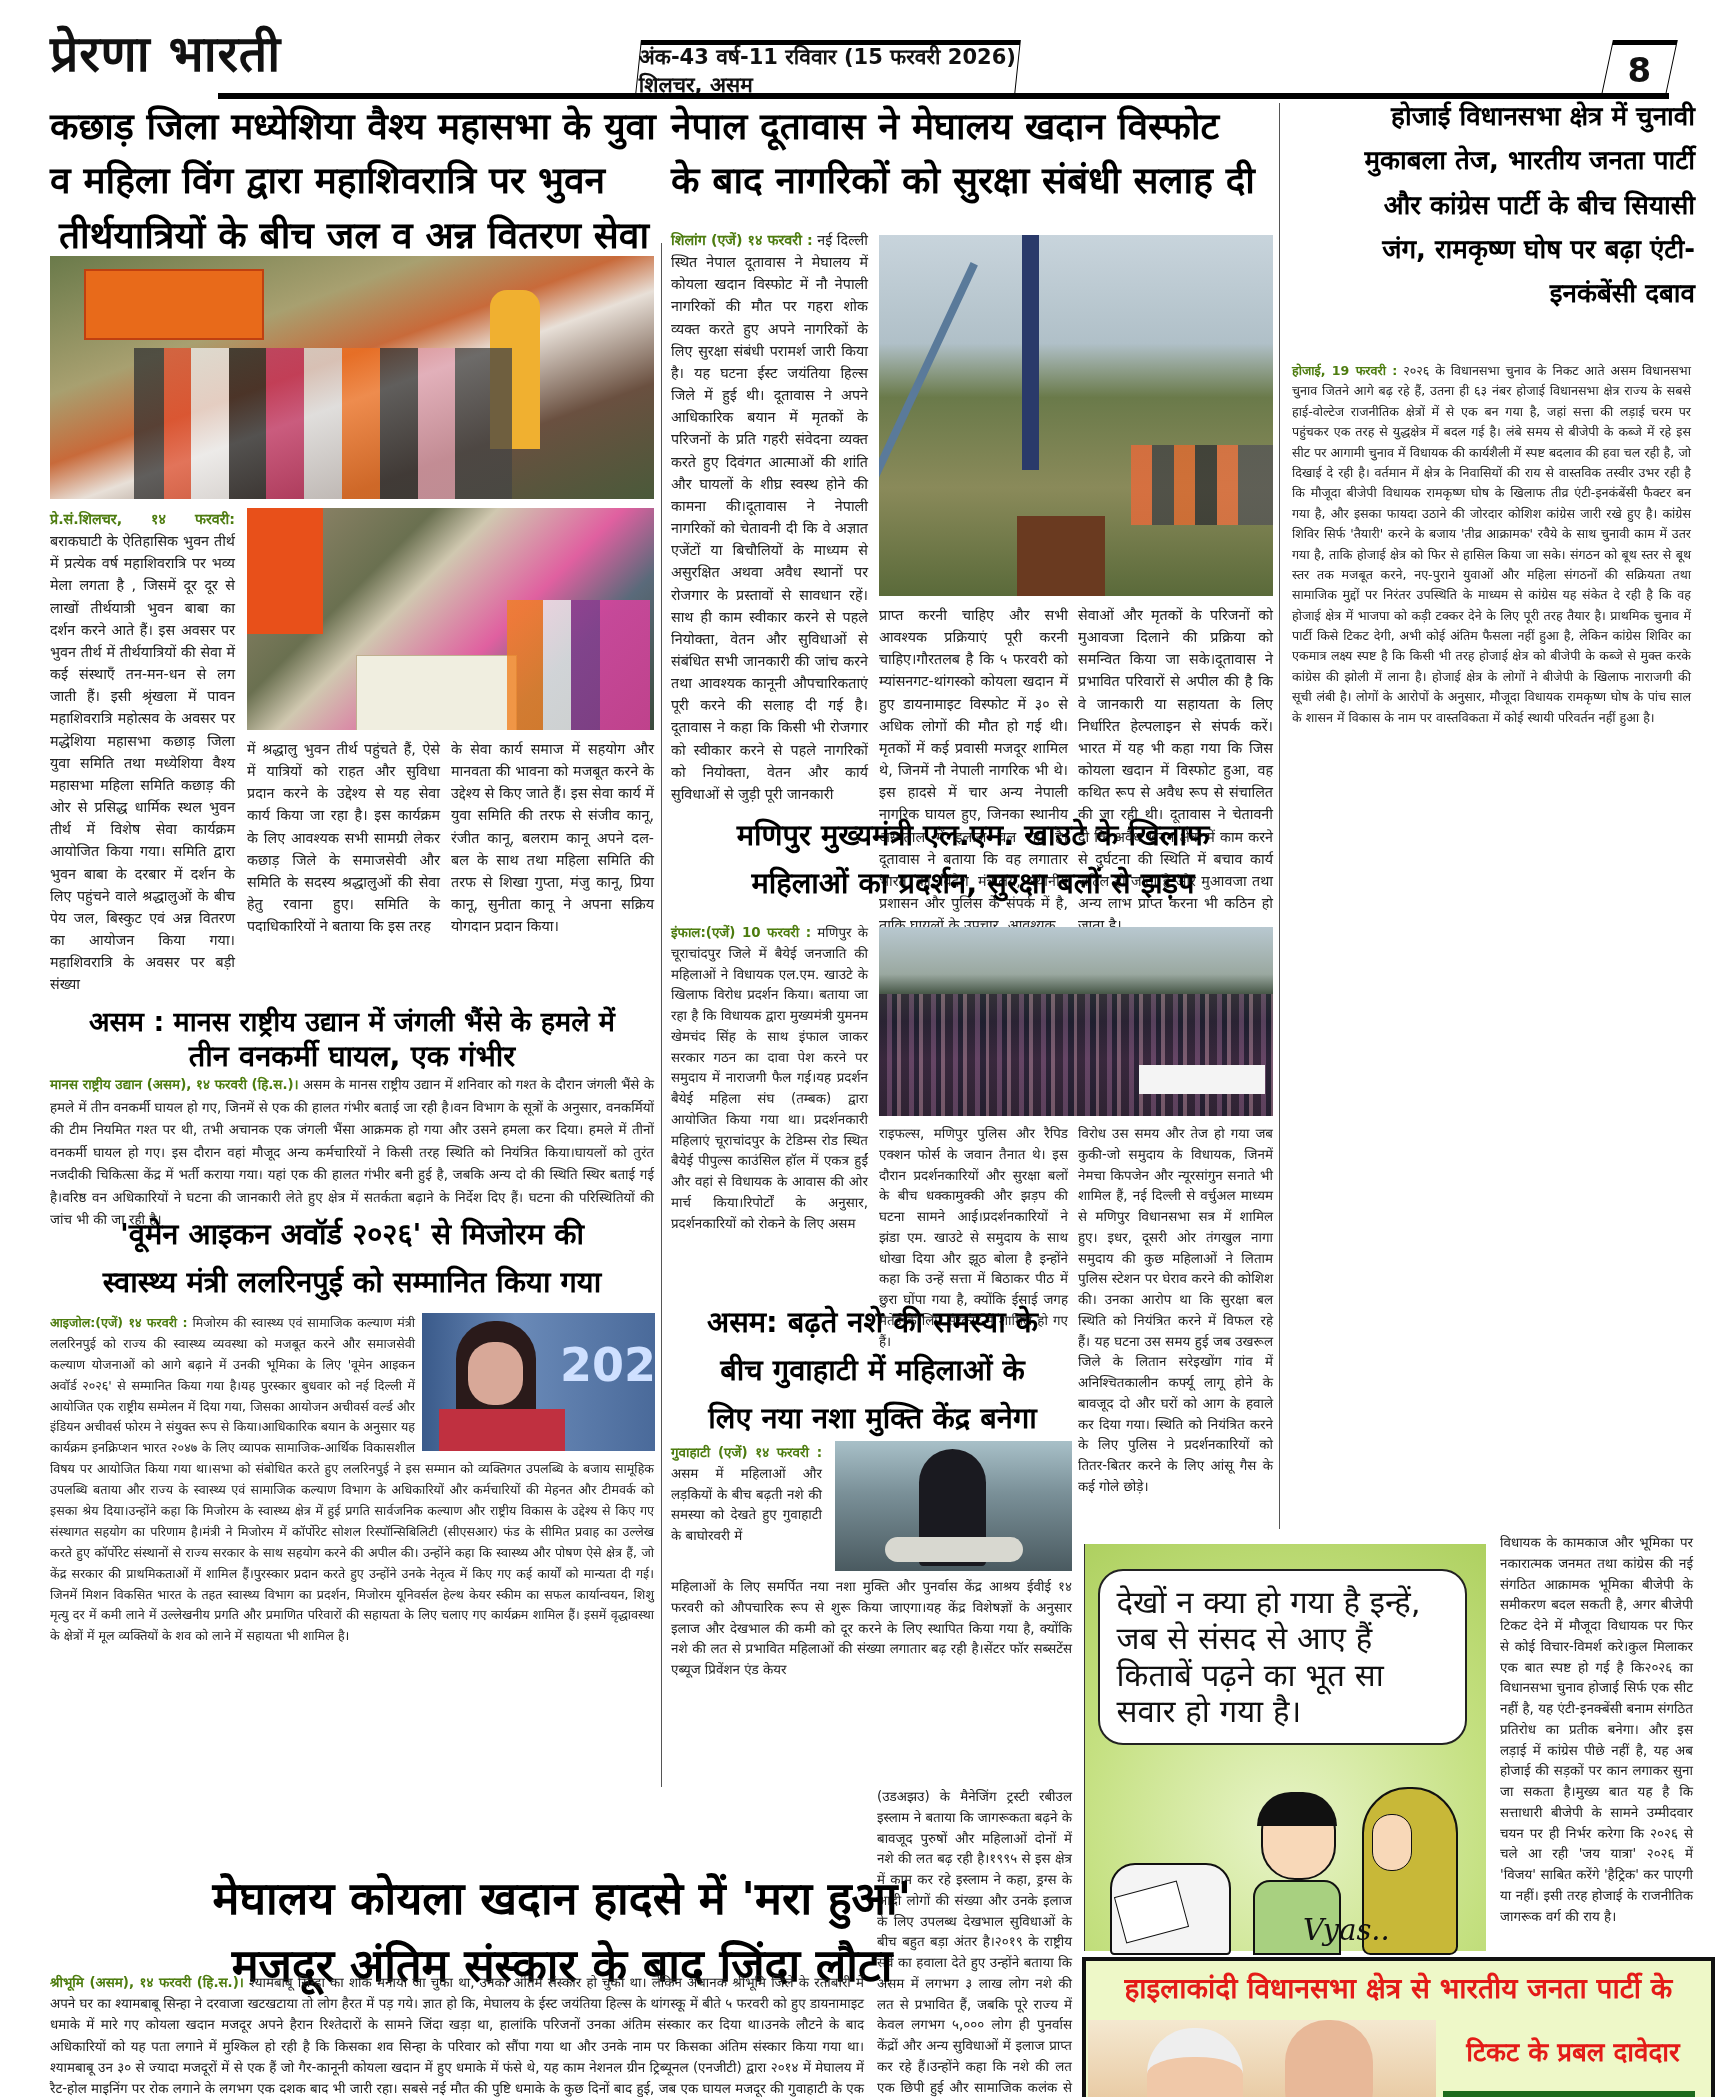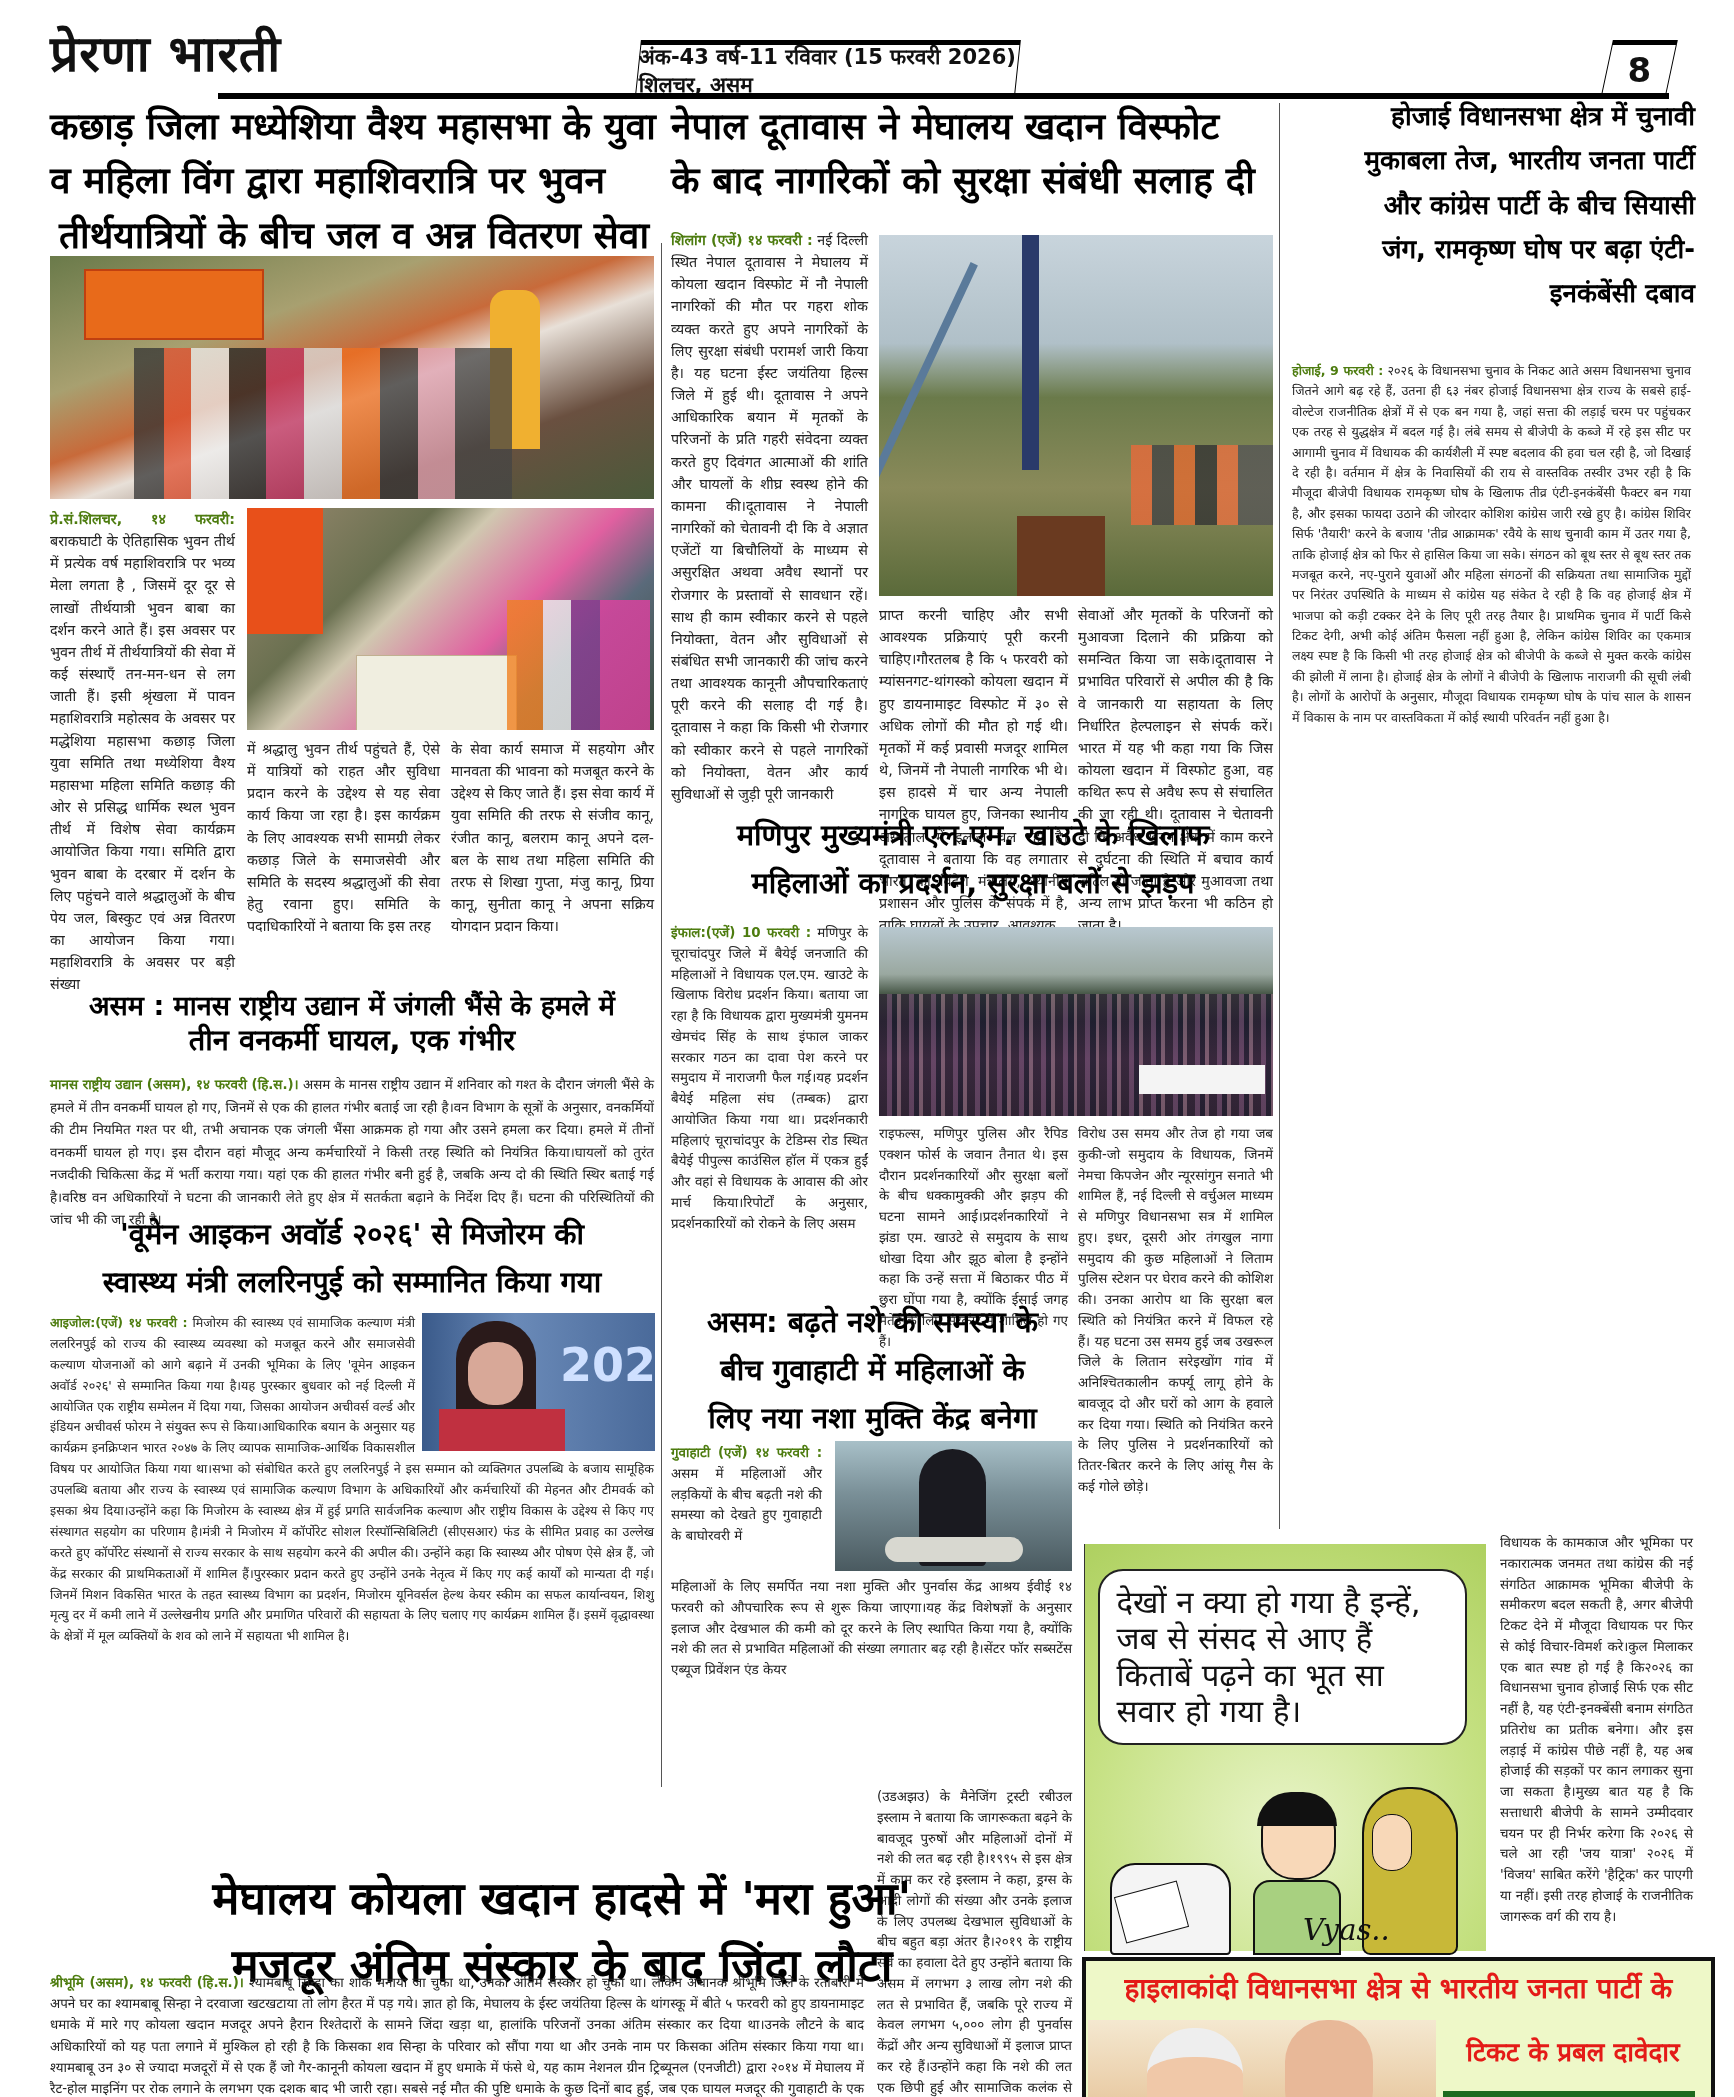--- a/index.html
+++ b/index.html
@@ -54,21 +54,21 @@
 <div class="abs body" style="left:247px;top:738px;width:193px;">
   <span>में श्रद्धालु भुवन तीर्थ पहुंचते हैं, ऐसे में यात्रियों को राहत और सुविधा प्रदान करने के उद्देश्य से यह सेवा कार्य किया जा रहा है। इस कार्यक्रम के लिए आवश्यक सभी सामग्री लेकर कछाड़ जिले के समाजसेवी और समिति के सदस्य श्रद्धालुओं की सेवा हेतु रवाना हुए। समिति के पदाधिकारियों ने बताया कि इस तरह</span>
 </div>
 <div class="abs body" style="left:451px;top:738px;width:203px;">
   <span>के सेवा कार्य समाज में सहयोग और मानवता की भावना को मजबूत करने के उद्देश्य से किए जाते हैं। इस सेवा कार्य में युवा समिति की तरफ से संजीव कानू, रंजीत कानू, बलराम कानू अपने दल-बल के साथ तथा महिला समिति की तरफ से शिखा गुप्ता, मंजु कानू, प्रिया कानू, सुनीता कानू ने अपना सक्रिय योगदान प्रदान किया।</span>
 </div>
 
 <div class="abs col-rule" style="left:661px;top:243px;height:1544px;"></div>
 
 <div class="abs" style="left:50px;top:990px;width:604px;text-align:center;">
-  <div class="hl" style="font-size:27px;">असम : मानस राष्ट्रीय उद्यान में जंगली भैंसे के हमले में</div>
+  <div class="hl" style="font-size:27px;margin-top:16px;">असम : मानस राष्ट्रीय उद्यान में जंगली भैंसे के हमले में</div>
   <div class="hl" style="font-size:29px;">तीन वनकर्मी घायल, एक गंभीर</div>
 </div>
 <div class="abs body" style="left:50px;top:1074px;width:604px;font-size:13.4px;line-height:1.68;">
   <b>मानस राष्ट्रीय उद्यान (असम), १४ फरवरी (हि.स.)।</b>
   <span>असम के मानस राष्ट्रीय उद्यान में शनिवार को गश्त के दौरान जंगली भैंसे के हमले में तीन वनकर्मी घायल हो गए, जिनमें से एक की हालत गंभीर बताई जा रही है।वन विभाग के सूत्रों के अनुसार, वनकर्मियों की टीम नियमित गश्त पर थी, तभी अचानक एक जंगली भैंसा आक्रमक हो गया और उसने हमला कर दिया। हमले में तीनों वनकर्मी घायल हो गए। इस दौरान वहां मौजूद अन्य कर्मचारियों ने किसी तरह स्थिति को नियंत्रित किया।घायलों को तुरंत नजदीकी चिकित्सा केंद्र में भर्ती कराया गया। यहां एक की हालत गंभीर बनी हुई है, जबकि अन्य दो की स्थिति स्थिर बताई गई है।वरिष्ठ वन अधिकारियों ने घटना की जानकारी लेते हुए क्षेत्र में सतर्कता बढ़ाने के निर्देश दिए हैं। घटना की परिस्थितियों की जांच भी की जा रही है।</span>
 </div>
 
 <div class="abs" style="left:50px;top:1217px;width:604px;text-align:center;">
   <div class="hl" style="font-size:29px;">'वूमेन आइकन अवॉर्ड २०२६' से मिजोरम की</div>
   <div class="hl" style="font-size:29px;margin-top:12.6px;">स्वास्थ्य मंत्री ललरिनपुई को सम्मानित किया गया</div>
@@ -148,21 +148,21 @@
 <div class="abs col-rule" style="left:1279px;top:103px;height:1426px;"></div>
 
 <div class="abs" style="left:1292px;top:101px;width:403px;text-align:right;">
   <div class="hl" style="font-size:26px;">होजाई विधानसभा क्षेत्र में चुनावी</div>
   <div class="hl" style="font-size:26px;margin-top:12.6px;">मुकाबला तेज, भारतीय जनता पार्टी</div>
   <div class="hl" style="font-size:26px;margin-top:12.6px;">और कांग्रेस पार्टी के बीच सियासी</div>
   <div class="hl" style="font-size:26px;margin-top:12.6px;">जंग, रामकृष्ण घोष पर बढ़ा एंटी-</div>
   <div class="hl" style="font-size:26px;margin-top:12.6px;">इनकंबेंसी दबाव</div>
 </div>
 <div class="abs body" style="left:1292px;top:361px;width:399px;font-size:12.6px;line-height:1.62;">
-  <b>होजाई, 9 फरवरी :</b>
+  <b>होजाई, 19 फरवरी :</b>
   <span>२०२६ के विधानसभा चुनाव के निकट आते असम विधानसभा चुनाव जितने आगे बढ़ रहे हैं, उतना ही ६३ नंबर होजाई विधानसभा क्षेत्र राज्य के सबसे हाई-वोल्टेज राजनीतिक क्षेत्रों में से एक बन गया है, जहां सत्ता की लड़ाई चरम पर पहुंचकर एक तरह से युद्धक्षेत्र में बदल गई है। लंबे समय से बीजेपी के कब्जे में रहे इस सीट पर आगामी चुनाव में विधायक की कार्यशैली में स्पष्ट बदलाव की हवा चल रही है, जो दिखाई दे रही है। वर्तमान में क्षेत्र के निवासियों की राय से वास्तविक तस्वीर उभर रही है कि मौजूदा बीजेपी विधायक रामकृष्ण घोष के खिलाफ तीव्र एंटी-इनकंबेंसी फैक्टर बन गया है, और इसका फायदा उठाने की जोरदार कोशिश कांग्रेस जारी रखे हुए है। कांग्रेस शिविर सिर्फ 'तैयारी' करने के बजाय 'तीव्र आक्रामक' रवैये के साथ चुनावी काम में उतर गया है, ताकि होजाई क्षेत्र को फिर से हासिल किया जा सके। संगठन को बूथ स्तर से बूथ स्तर तक मजबूत करने, नए-पुराने युवाओं और महिला संगठनों की सक्रियता तथा सामाजिक मुद्दों पर निरंतर उपस्थिति के माध्यम से कांग्रेस यह संकेत दे रही है कि वह होजाई क्षेत्र में भाजपा को कड़ी टक्कर देने के लिए पूरी तरह तैयार है। प्राथमिक चुनाव में पार्टी किसे टिकट देगी, अभी कोई अंतिम फैसला नहीं हुआ है, लेकिन कांग्रेस शिविर का एकमात्र लक्ष्य स्पष्ट है कि किसी भी तरह होजाई क्षेत्र को बीजेपी के कब्जे से मुक्त करके कांग्रेस की झोली में लाना है। होजाई क्षेत्र के लोगों ने बीजेपी के खिलाफ नाराजगी की सूची लंबी है। लोगों के आरोपों के अनुसार, मौजूदा विधायक रामकृष्ण घोष के पांच साल के शासन में विकास के नाम पर वास्तविकता में कोई स्थायी परिवर्तन नहीं हुआ है।</span>
 </div>
 <div class="abs body" style="left:1500px;top:1533px;width:193px;font-size:13.4px;">
   <span>विधायक के कामकाज और भूमिका पर नकारात्मक जनमत तथा कांग्रेस की नई संगठित आक्रामक भूमिका बीजेपी के समीकरण बदल सकती है, अगर बीजेपी टिकट देने में मौजूदा विधायक पर फिर से कोई विचार-विमर्श करे।कुल मिलाकर एक बात स्पष्ट हो गई है कि२०२६ का विधानसभा चुनाव होजाई सिर्फ एक सीट नहीं है, यह एंटी-इनक्बेंसी बनाम संगठित प्रतिरोध का प्रतीक बनेगा। और इस लड़ाई में कांग्रेस पीछे नहीं है, यह अब होजाई की सड़कों पर कान लगाकर सुना जा सकता है।मुख्य बात यह है कि सत्ताधारी बीजेपी के सामने उम्मीदवार चयन पर ही निर्भर करेगा कि २०२६ से चले आ रही 'जय यात्रा' २०२६ में 'विजय' साबित करेंगे 'हैट्रिक' कर पाएगी या नहीं। इसी तरह होजाई के राजनीतिक जागरूक वर्ग की राय है।</span>
 </div>
 
 <div class="abs" style="left:1084px;top:1544px;width:401px;height:407px;background:radial-gradient(circle at 50% 70%,#e8f4c8 0%,#c4e080 60%,#aed060 100%);border-left:1.7px solid #333;">
   <div class="abs bubble" style="left:12.6px;top:25px;width:331px;">
     <span>देखों न क्या हो गया है इन्हें, जब से संसद से आए हैं किताबें पढ़ने का भूत सा सवार हो गया है।</span>
   </div>

